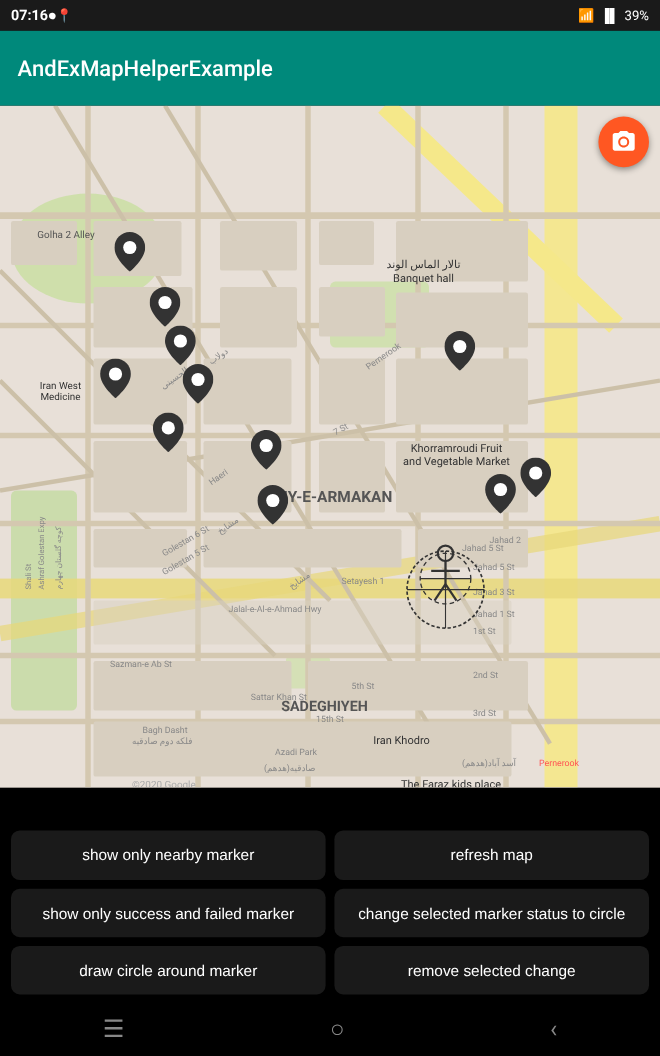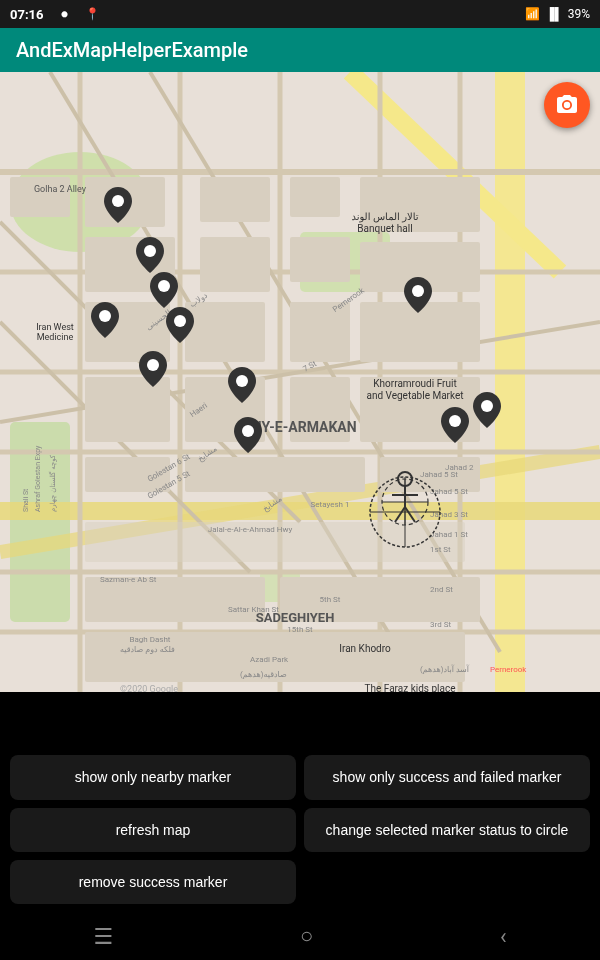--- a/index.html
+++ b/index.html
@@ -20,37 +20,37 @@
       display: flex;
       align-items: center;
       justify-content: space-between;
       padding: 0 10px;
       z-index: 100;
       position: relative;
     }
     .status-bar-left {
       display: flex;
       align-items: center;
-      gap: 18px;
+      gap: 1px;
       color: #fff;
       font-size: 13px;
       font-weight: bold;
     }
     .status-bar-right {
       display: flex;
       align-items: center;
       gap: 5px;
       color: #fff;
       font-size: 12px;
     }
 
     
     .app-bar {
       width: 100%;
-      height: 44px;
+      height: 68px;
       background: #00897B;
       display: flex;
       align-items: center;
       padding: 0 16px;
       z-index: 100;
       position: relative;
     }
     .app-bar-title {
       color: #fff;
       font-size: 20px;
@@ -333,23 +333,24 @@
   <div class="fab-camera">
     <svg width="24" height="24" viewBox="0 0 24 24" fill="white">
       <path d="M12 15.2A3.2 3.2 0 1 0 12 8.8a3.2 3.2 0 0 0 0 6.4z"></path>
       <path d="M9 2L7.17 4H4c-1.1 0-2 .9-2 2v12c0 1.1.9 2 2 2h16c1.1 0 2-.9 2-2V6c0-1.1-.9-2-2-2h-3.17L15 2H9zm3 15c-2.76 0-5-2.24-5-5s2.24-5 5-5 5 2.24 5 5-2.24 5-5 5z"></path>
     </svg>
   </div>
 </div>
 
 <div class="buttons-area">
   <button class="btn">show only nearby marker</button>
+  <button class="btn">refresh map</button>
   <button class="btn">show only success and failed marker</button>
-  <button class="btn">refresh map</button>
   <button class="btn">change selected marker status to circle</button>
-  <button class="btn">remove success marker</button>
+  <button class="btn">draw circle around marker</button>
+  <button class="btn">remove selected change</button>
 </div>
 
 <div class="nav-bar">
   <span class="nav-icon">☰</span>
   <span class="nav-icon">○</span>
   <span class="nav-icon">‹</span>
 </div>
 
 </body></html>

